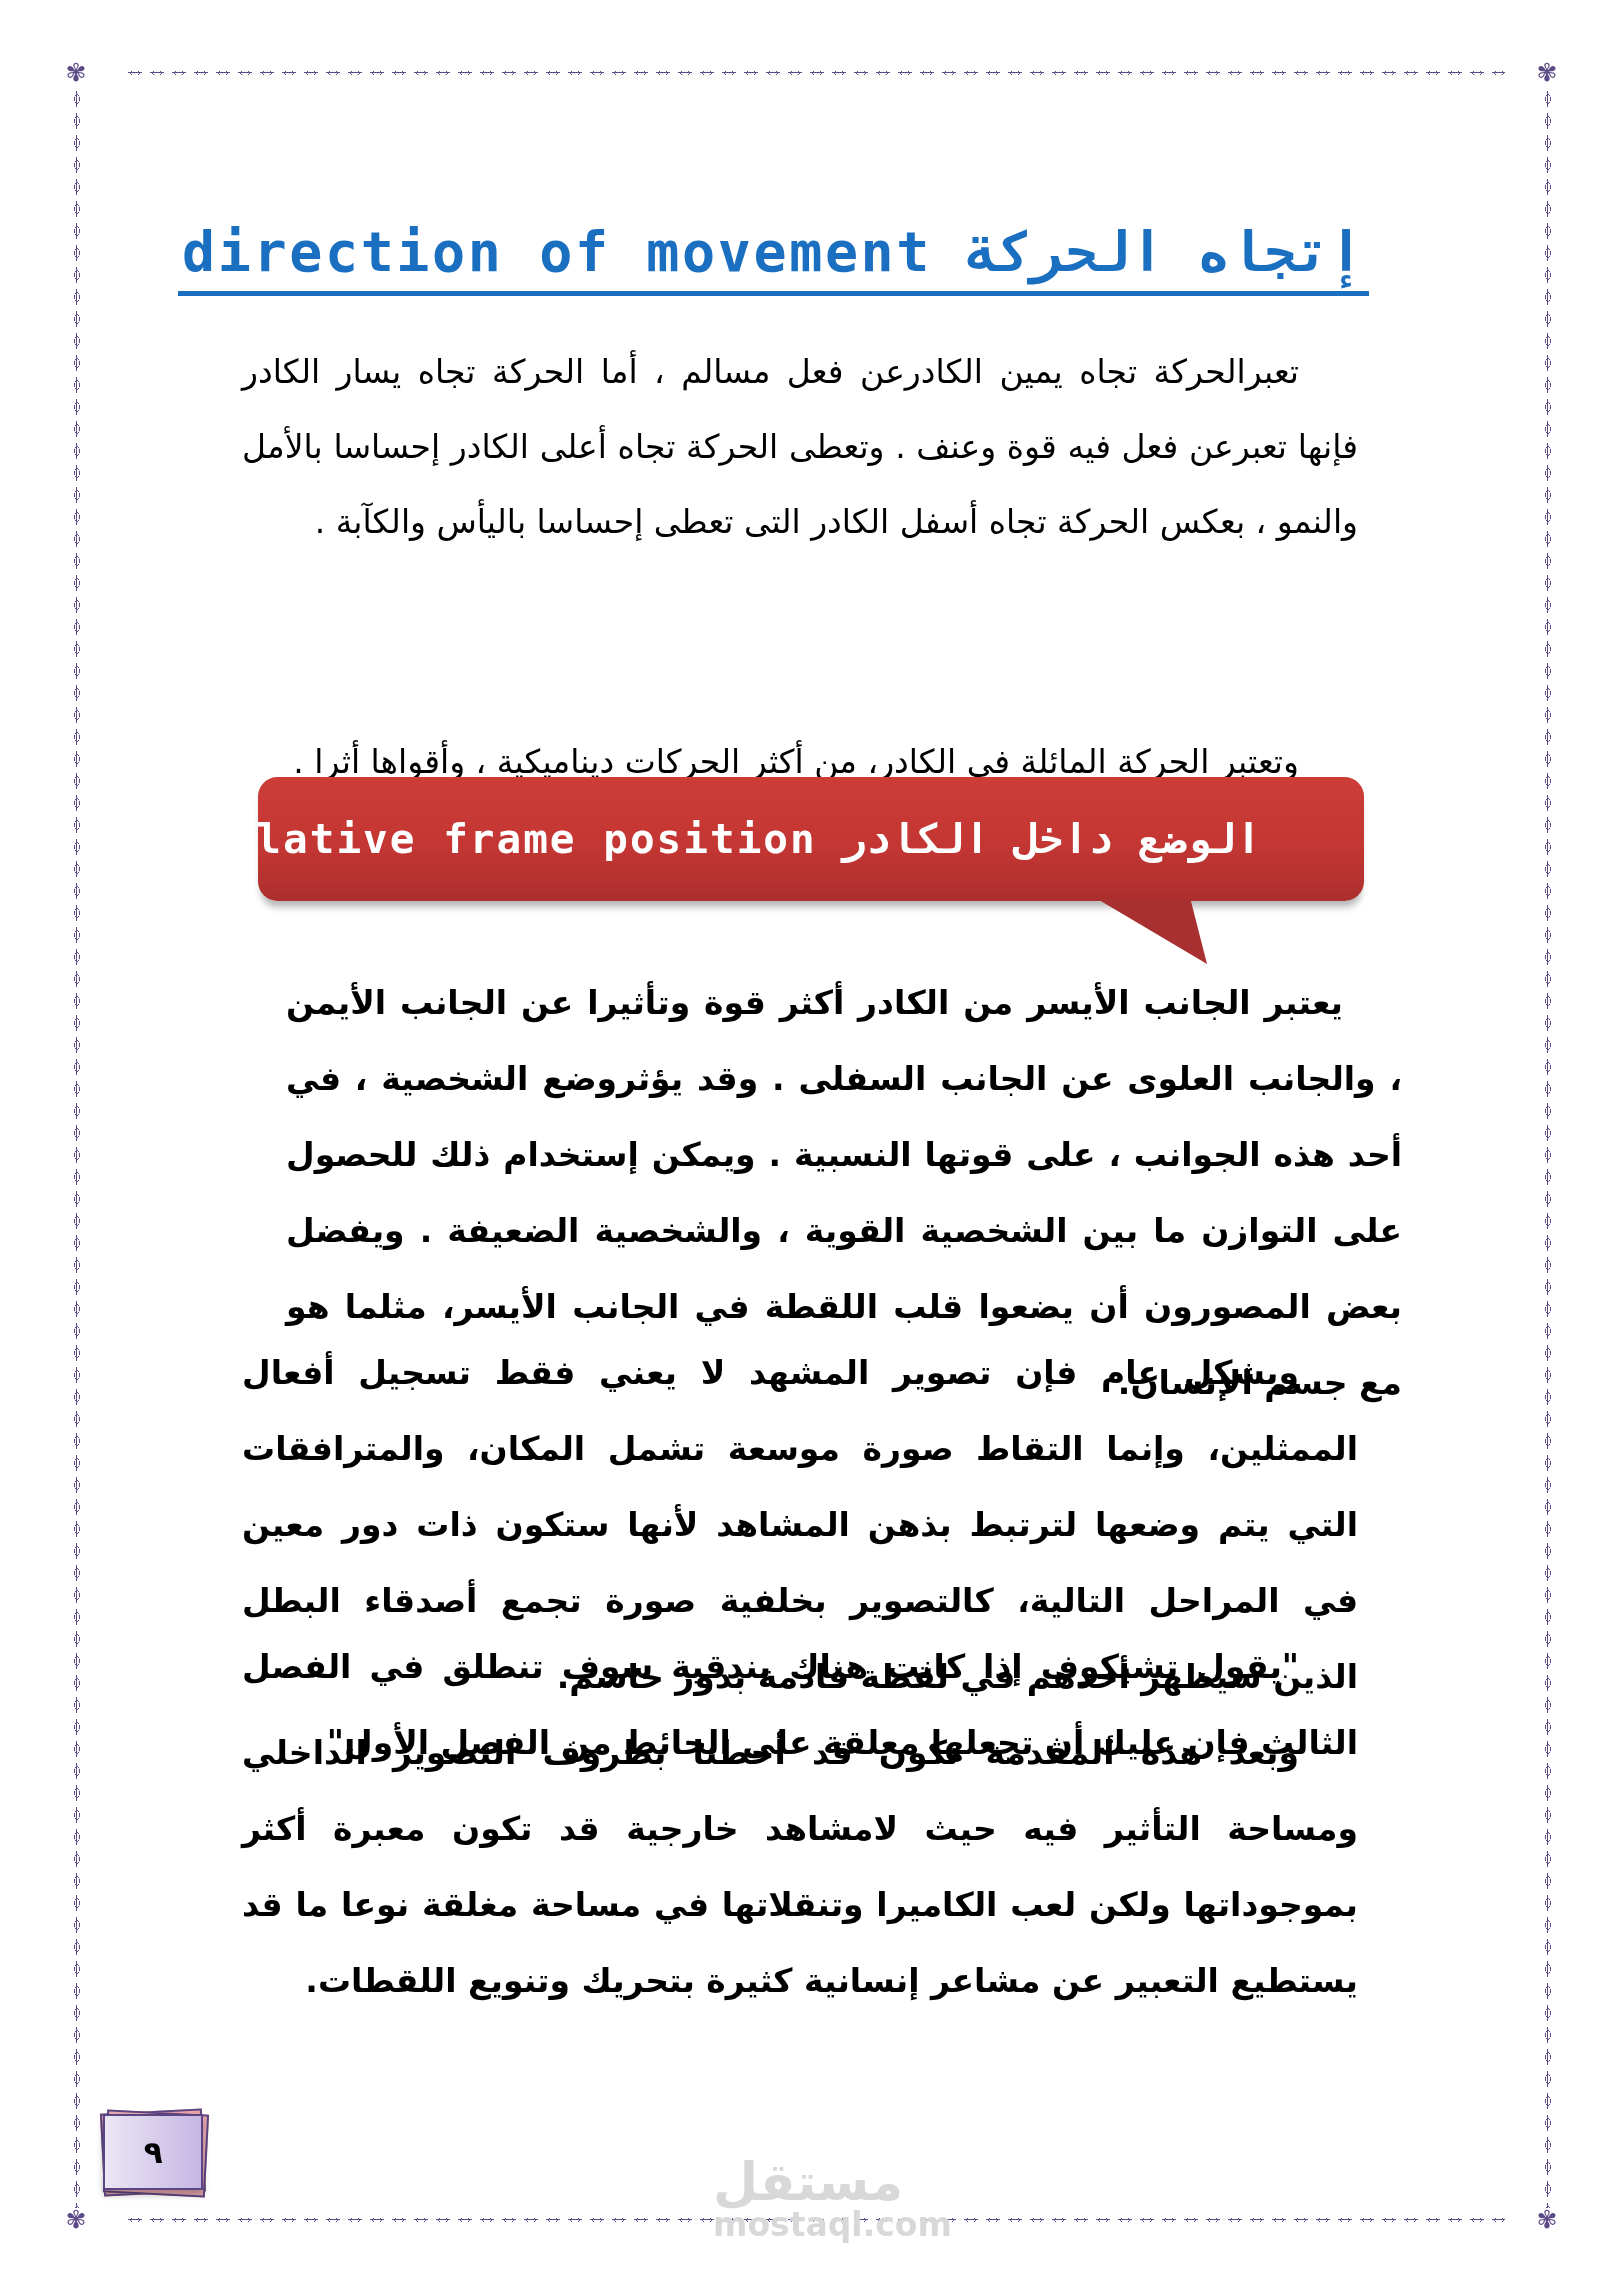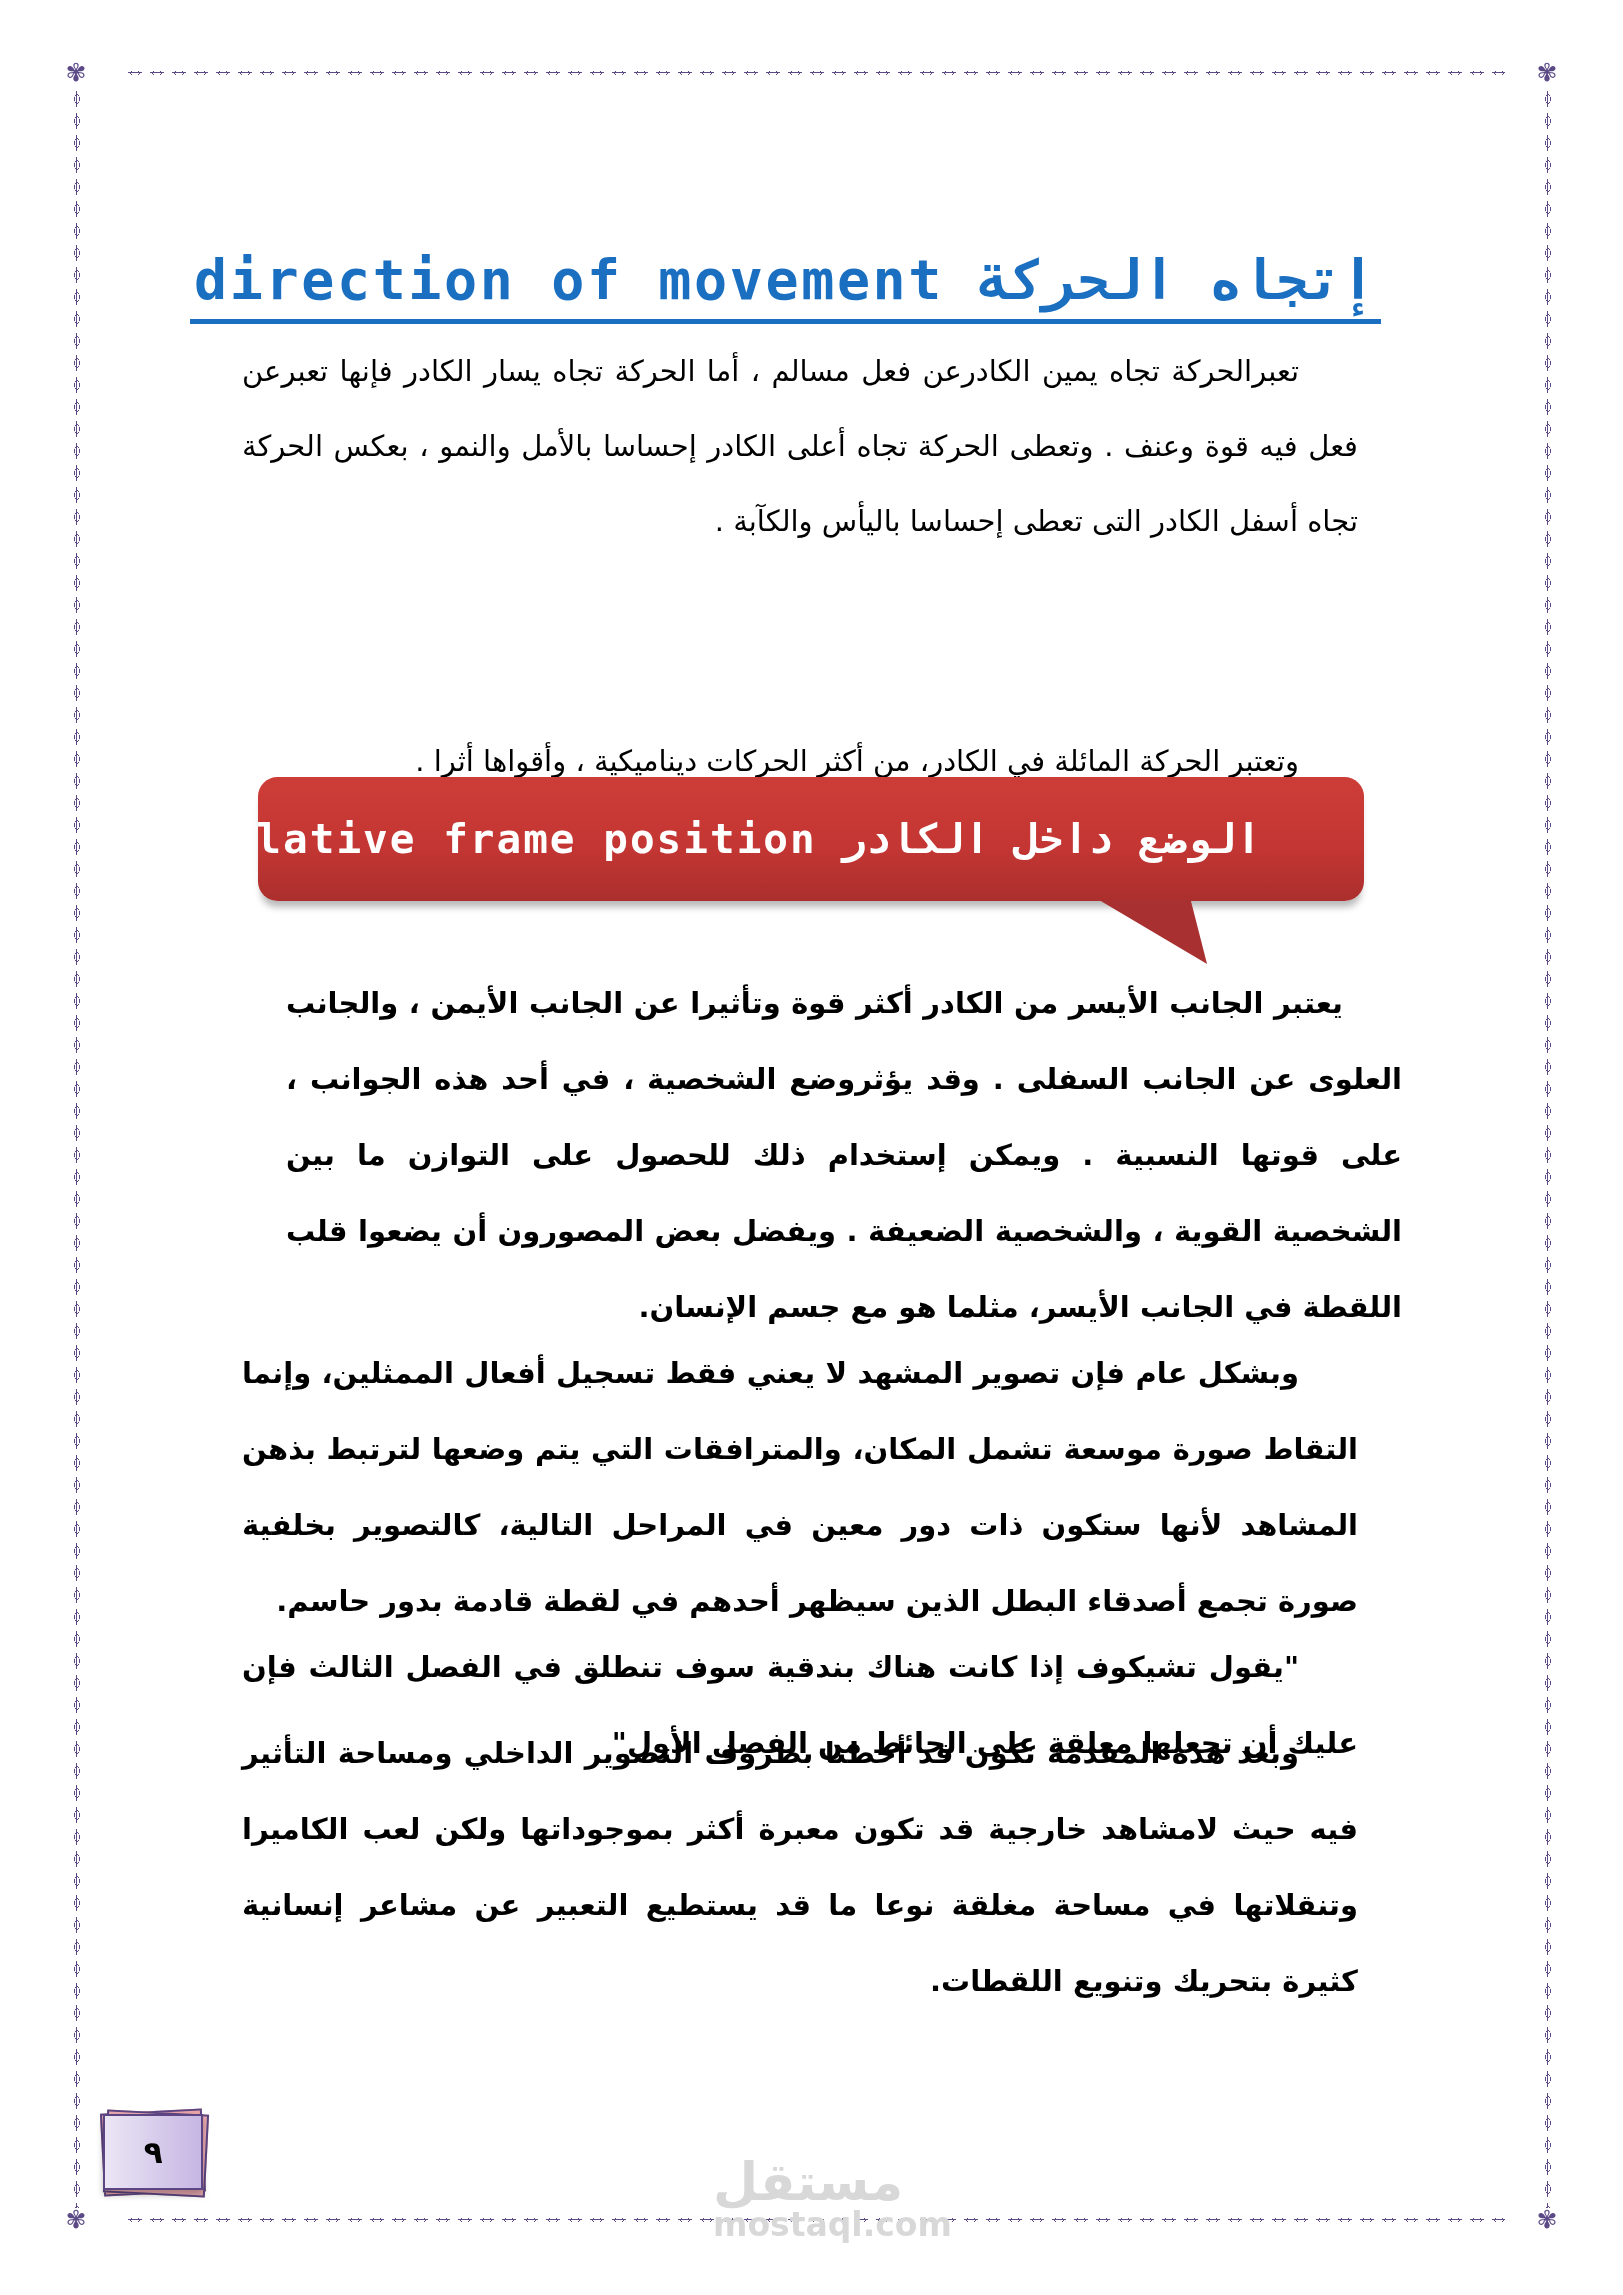--- a/index.html
+++ b/index.html
@@ -29,30 +29,30 @@
   .border-left { left: 67px; }
   .border-right { left: 1538px; }
   .corner { position: absolute; width: 26px; height: 26px; color: #5c4a86;
     font-size: 25px; line-height: 26px; text-align: center; }
   .corner-tl { left: 63px; top: 60px; }
   .corner-tr { left: 1534px; top: 60px; }
   .corner-bl { left: 63px; top: 2207px; }
   .corner-br { left: 1534px; top: 2207px; }
 
   
-  .title { position: absolute; right: 242px; top: 216px; direction: rtl;
+  .title { position: absolute; right: 254px; top: 216px; direction: rtl;
     font-family: "DejaVu Sans Mono", monospace; font-weight: bold;
     font-size: 55px; color: #1b6fc1; letter-spacing: 2.6px;
     line-height: 72px; white-space: nowrap;
-    border-bottom: 5.9px solid #1b6fc1; padding: 0 6.5px 2.6px 3.9px; margin-top: 28px; }
+    border-bottom: 5.9px solid #1b6fc1; padding: 0 6.5px 2.6px 3.9px; }
 
   
   .para { position: absolute; left: 242px; width: 1116px; direction: rtl;
     text-align: justify; text-align-last: right;
-    font-family: "DejaVu Sans", sans-serif; font-size: 29px; }
+    font-family: "DejaVu Sans", sans-serif; font-size: 33px; }
   .para.regular { font-weight: normal; line-height: 75px; }
   .para.bold { font-weight: bold; line-height: 76px; }
   .indent { text-indent: 59px; }
 
   
   .callout { position: absolute; left: 258px; top: 777px; width: 1106px; height: 124px;
     border-radius: 19.6px;
     background: linear-gradient(to bottom, #cd3d38 0%, #c43633 55%, #ab2f2d 100%);
     box-shadow: 0 9.2px 7.9px -3.9px rgba(0,0,0,0.28); }
   .tail-svg { position: absolute; left: 1099px; top: 896px; }

